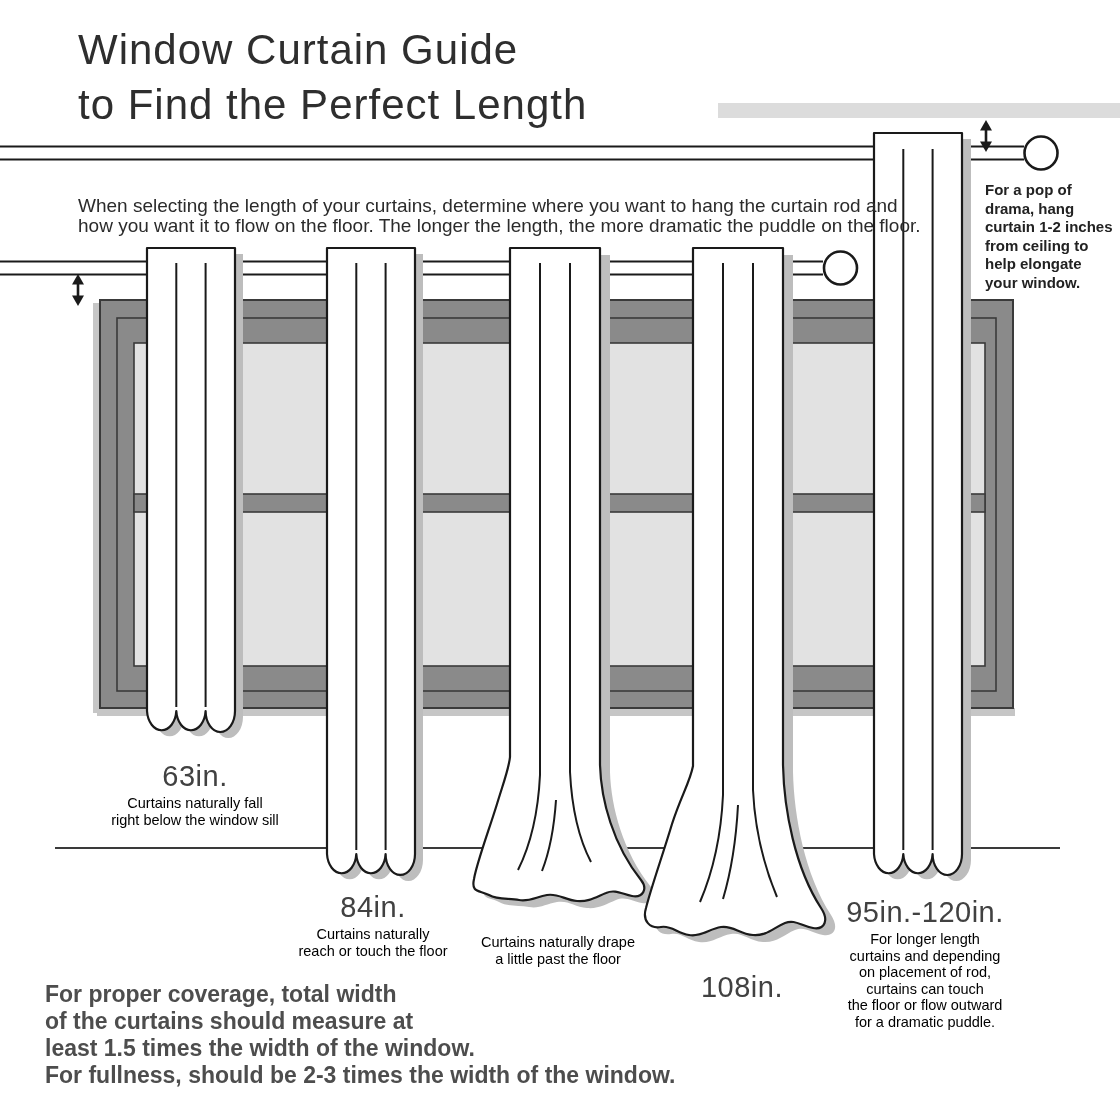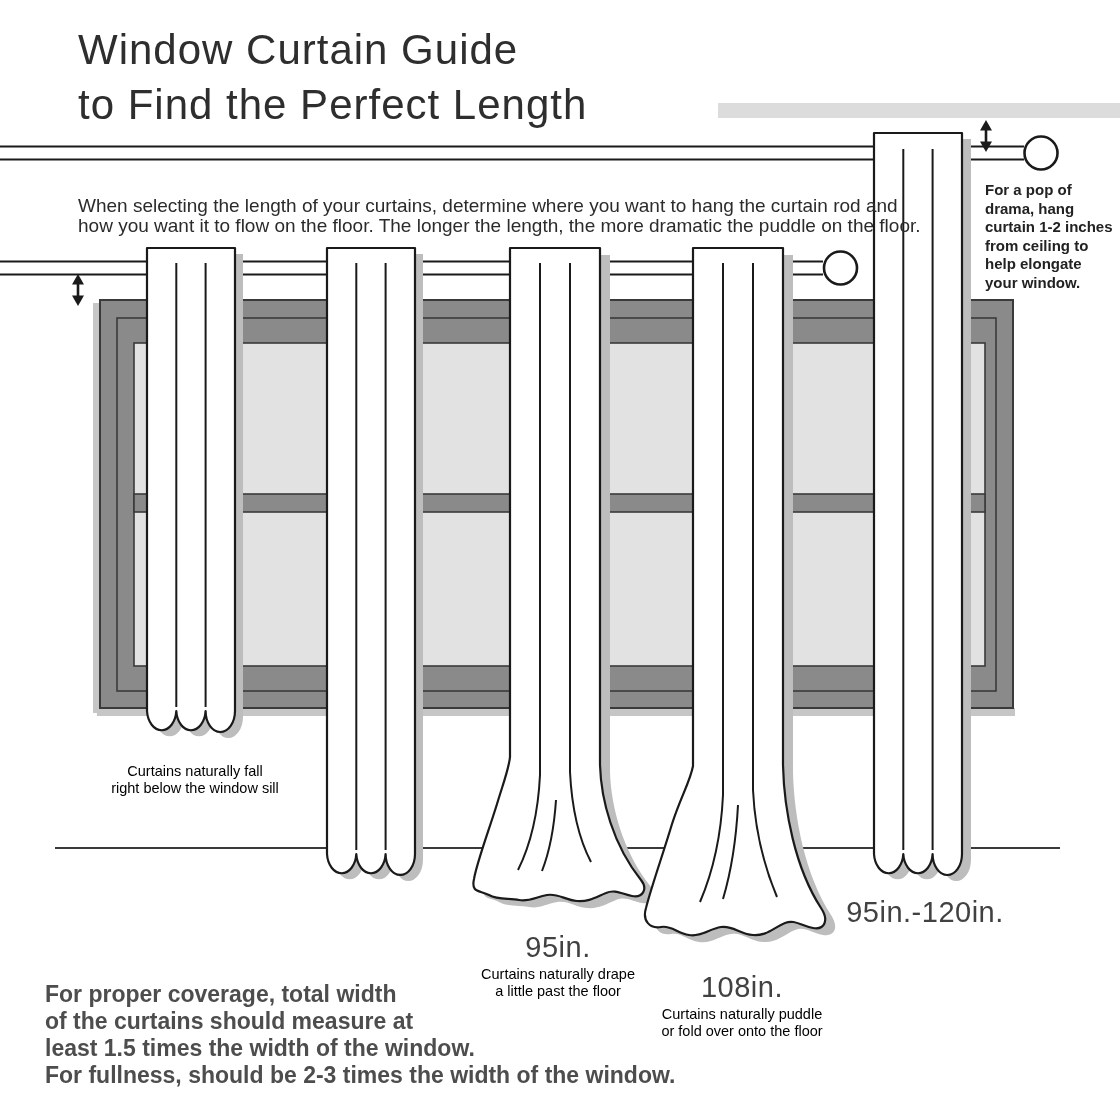--- a/index.html
+++ b/index.html
@@ -141,39 +141,48 @@
 
 
   <div class="abs drama-note">For a pop of
 drama, hang
 curtain 1-2 inches
 from ceiling to
 help elongate
 your window.</div>
 
   <div class="len-label lbl-1">
+    <div class="len-big">63in.</div>
     <div class="len-desc">Curtains naturally fall
 right below the window sill</div>
   </div>
 
+  <div class="len-label lbl-2">
+    <div class="len-big">84in.</div>
+    <div class="len-desc">Curtains naturally
+reach or touch the floor</div>
+  </div>
 
   <div class="len-label lbl-3">
-    <div class="len-big">95in.</div>
     <div class="len-desc">Curtains naturally drape
 a little past the floor</div>
   </div>
 
   <div class="len-label lbl-4">
     <div class="len-big">108in.</div>
-    <div class="len-desc">Curtains naturally puddle
-or fold over onto the floor</div>
   </div>
 
   <div class="len-label lbl-5">
     <div class="len-big">95in.-120in.</div>
+    <div class="len-desc">For longer length
+curtains and depending
+on placement of rod,
+curtains can touch
+the floor or flow outward
+for a dramatic puddle.</div>
   </div>
 
   <div class="abs coverage-note">For proper coverage, total width
 of the curtains should measure at
 least 1.5 times the width of the window.
 For fullness, should be 2-3 times the width of the window.</div>
 
 </div>
 
 </body></html>

